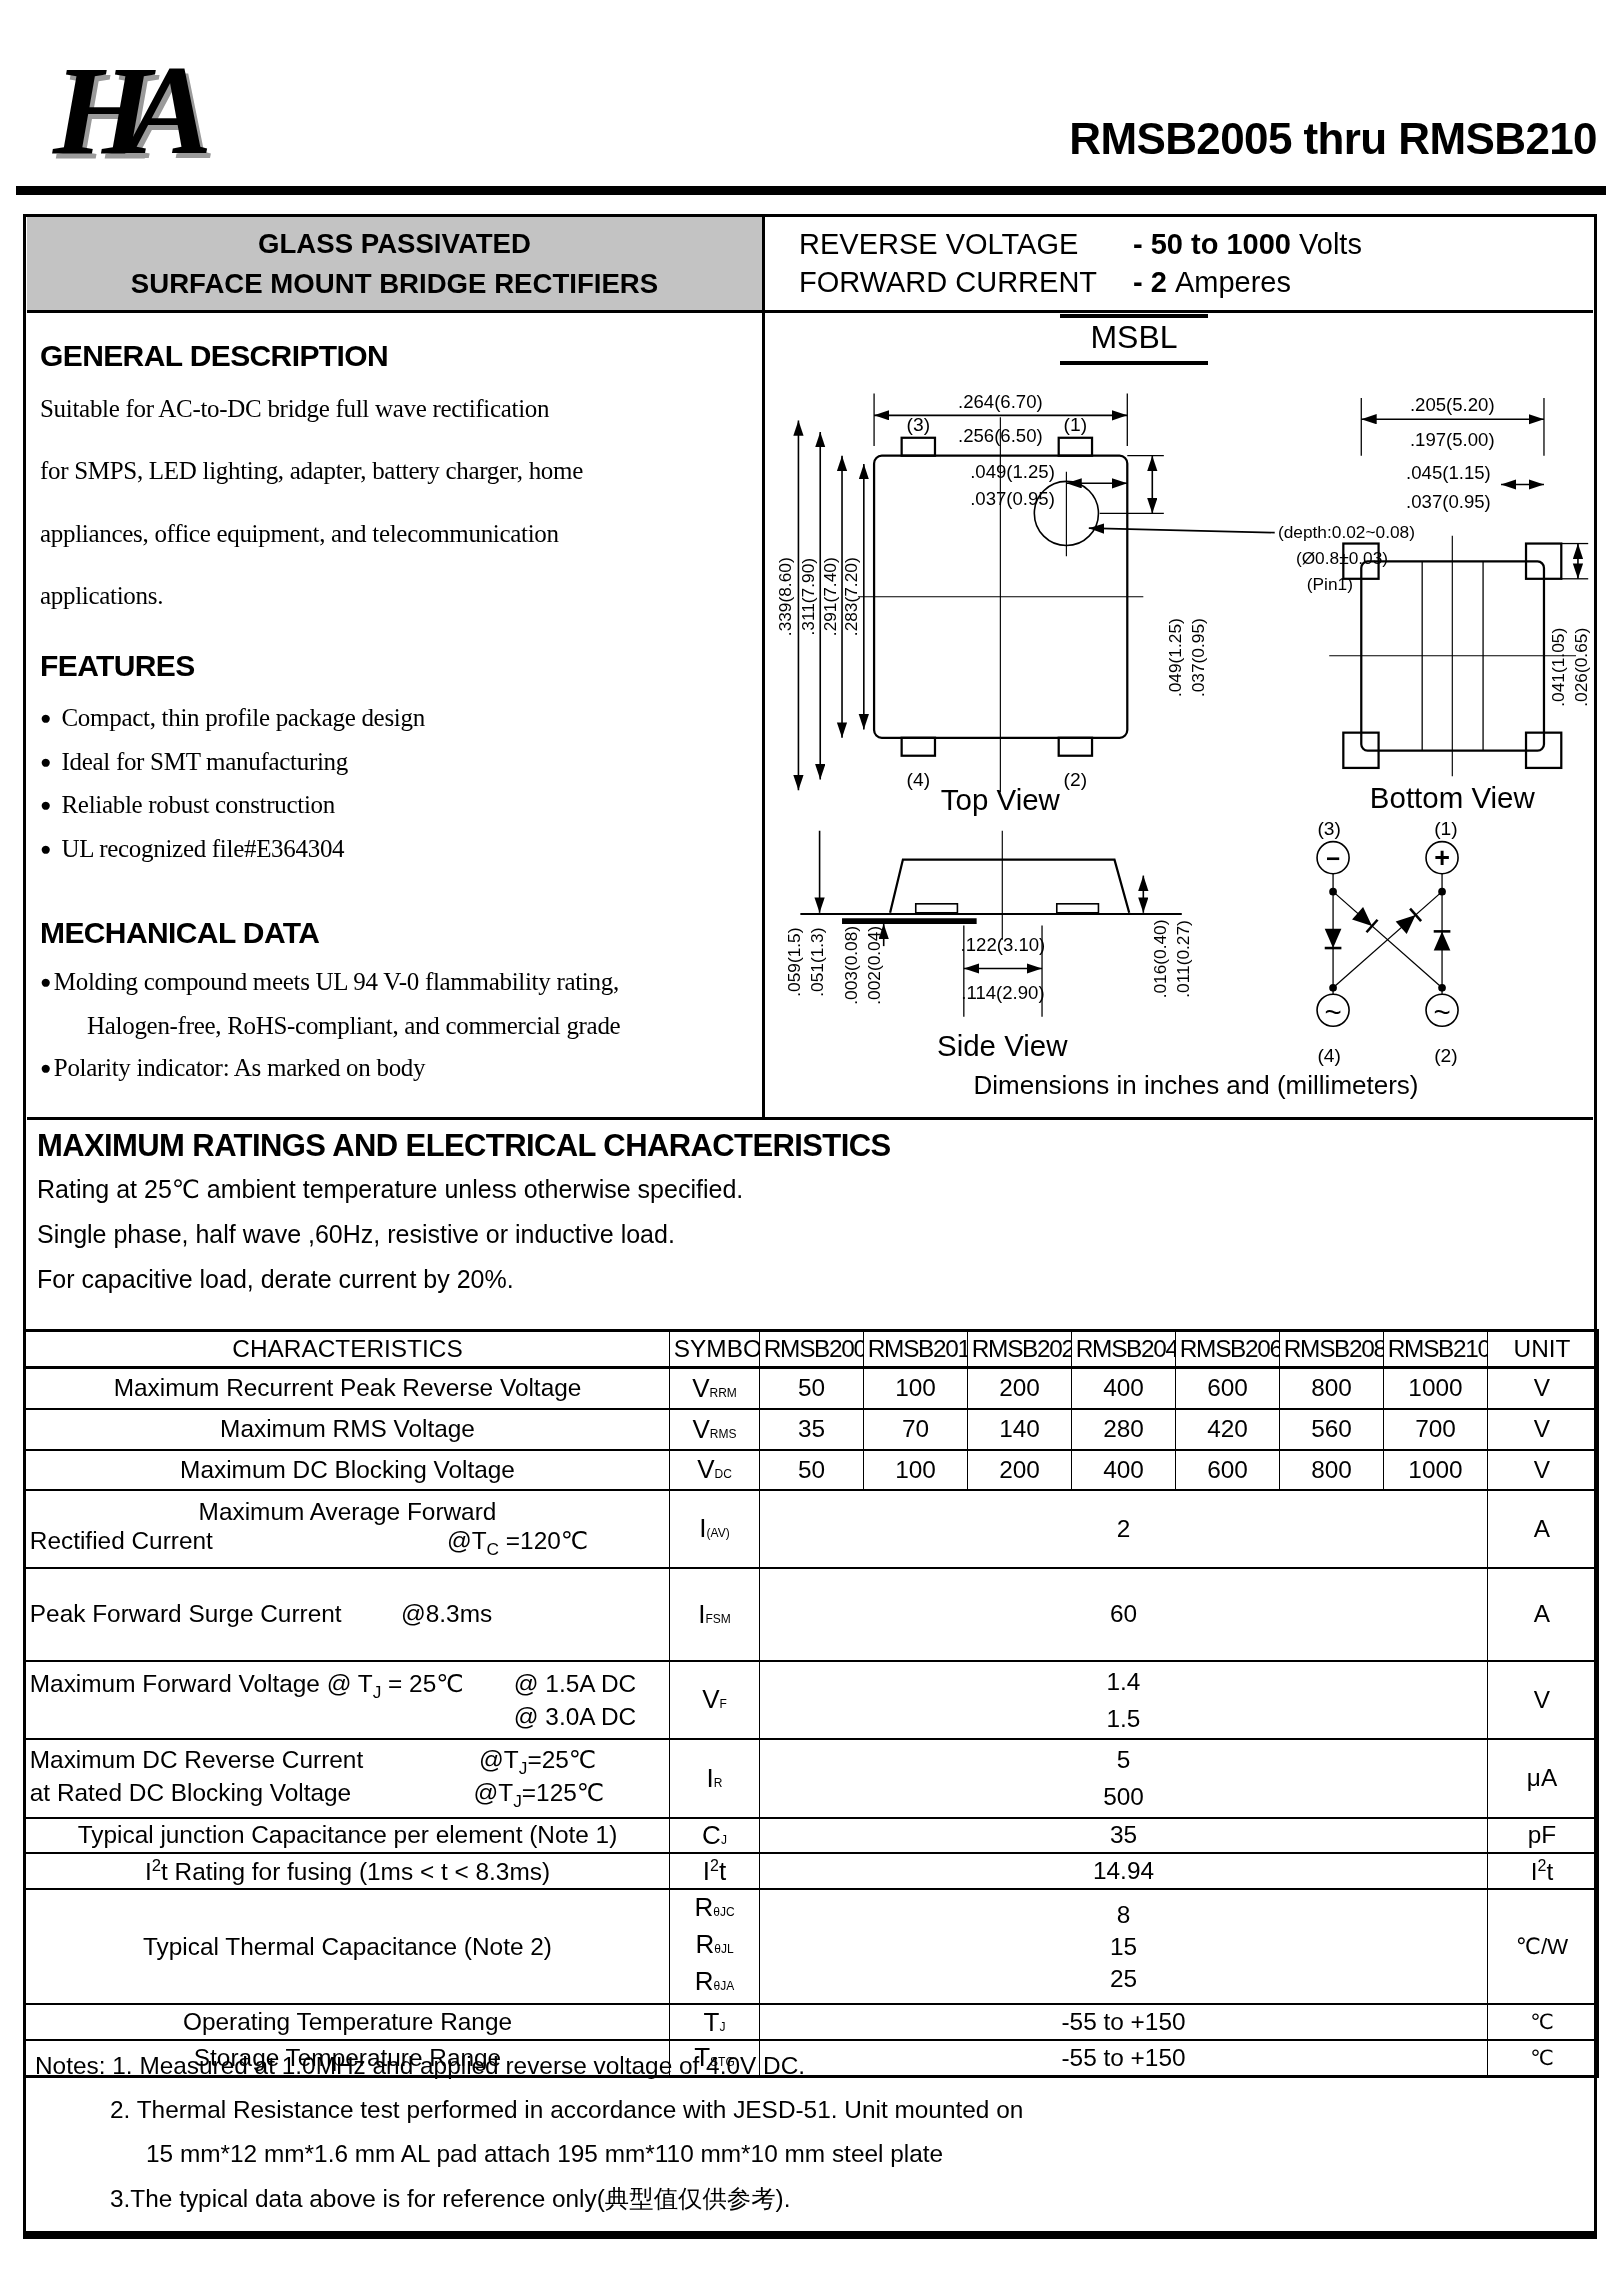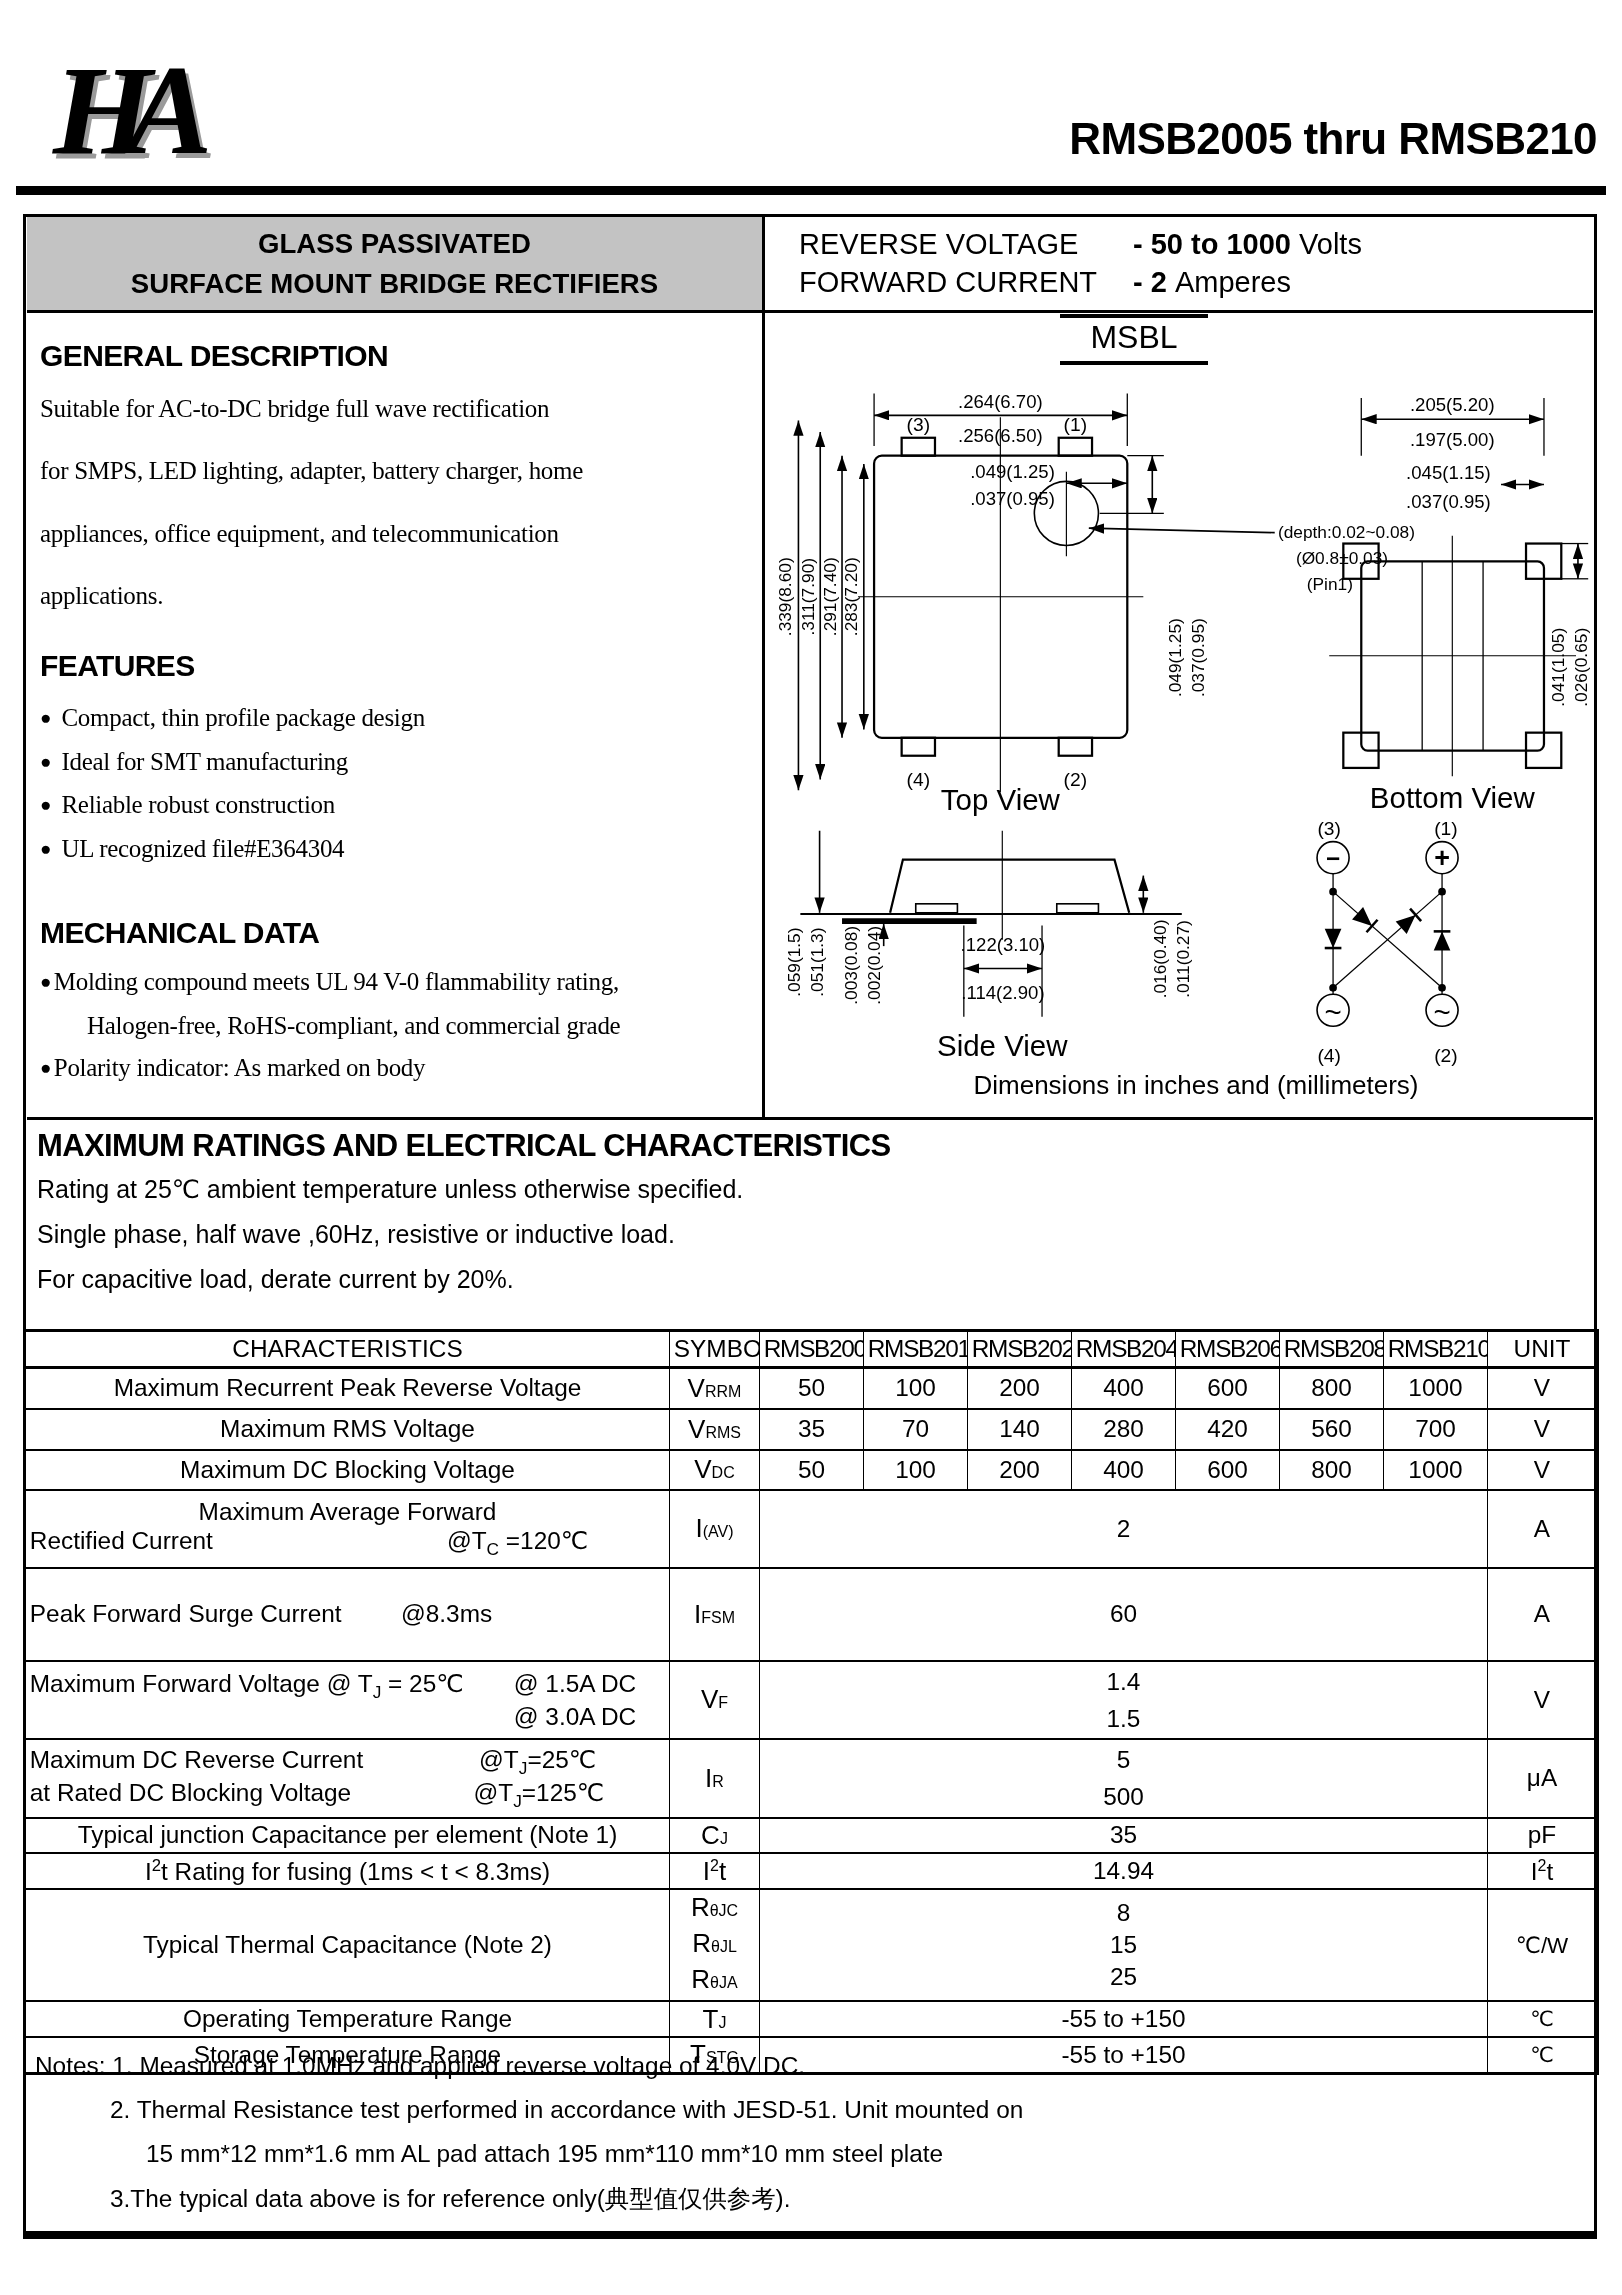--- a/index.html
+++ b/index.html
@@ -65,21 +65,21 @@
   table.spec td { border:1.9px solid #000; border-top-width:2.6px; border-bottom-width:2.6px;
     text-align:center; vertical-align:middle; font-size:24.4px; padding:1.3px 3.8px; overflow:hidden; }
   td.cl { text-align:left; padding:2.6px 10.3px; }
   .fl { display:flex; align-items:baseline; white-space:nowrap; }
   .cond { margin-left:auto; }
   .hdr-char { font-size:33px; letter-spacing:0; }
   .hdr-sym { font-size:21px; }
   .hdr-part { font-size:23px; letter-spacing:-1.3px; }
   .hdr-unit { font-size:23px; }
   .sb { font-size:26px; }
-  .ss { font-size:16px;margin-top:48px; }
+  .ss { font-size:12px;margin-top:48px; }
   .small-row { font-size:22px; }
   .sym-line { line-height:32px; }
   .val-line { line-height:37px; }
 
   .note-line { font-size:24.4px; white-space:nowrap; }
 
   svg text { font-family:"Liberation Sans","DejaVu Sans",sans-serif; fill:#000; }
   .dtx { font-size:29px; }
   .dtx-s { font-size:27px; }
   .cap { font-size:46px; }

